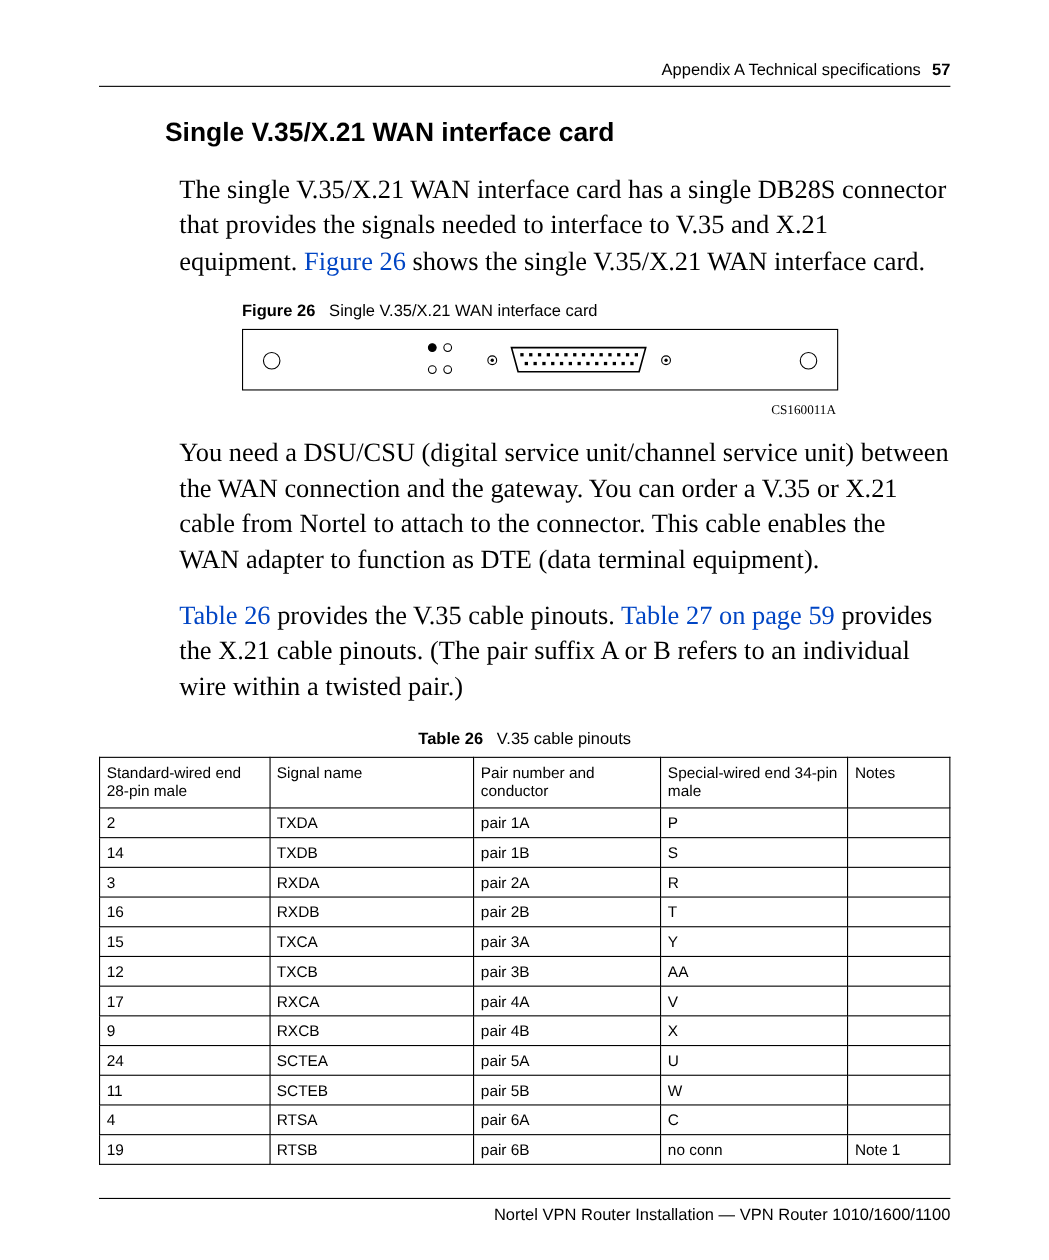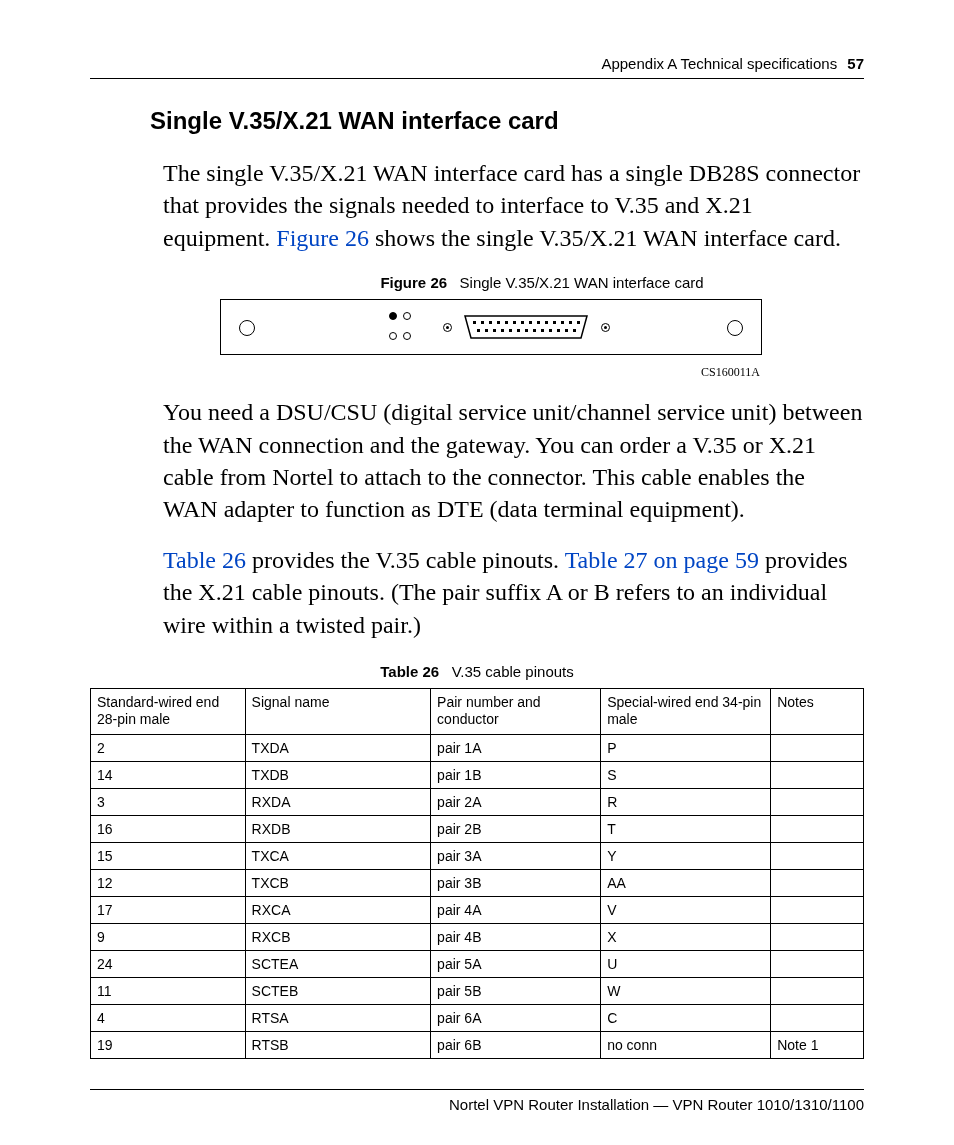--- a/index.html
+++ b/index.html
@@ -37,21 +37,20 @@
     margin-left: 73px;
     font-size: 24px;
     line-height: 1.35;
   }
   .body-text p { margin: 0 0 18px 0; }
   .xref { color: #0045c4; }
   .fig-caption {
     font-family: Arial, Helvetica, sans-serif;
     font-size: 15px;
     margin: 20px 0 8px 130px;
-    text-align: center;
   }
   .fig-caption .lbl { font-weight: 700; }
   .figure-box {
     margin-left: 130px;
     width: 540px;
     height: 54px;
     border: 1.5px solid #000;
     position: relative;
     display: flex;
     align-items: center;
@@ -308,15 +307,15 @@
         <tr>
           <td>19</td>
           <td>RTSB</td>
           <td>pair 6B</td>
           <td>no conn</td>
           <td>Note 1</td>
         </tr>
       </tbody>
   </table>
 
-  <div class="footer">Nortel VPN Router Installation — VPN Router 1010/1310/1100</div>
+  <div class="footer">Nortel VPN Router Installation — VPN Router 1010/1600/1100</div>
 
 </div>
 
 </body></html>

